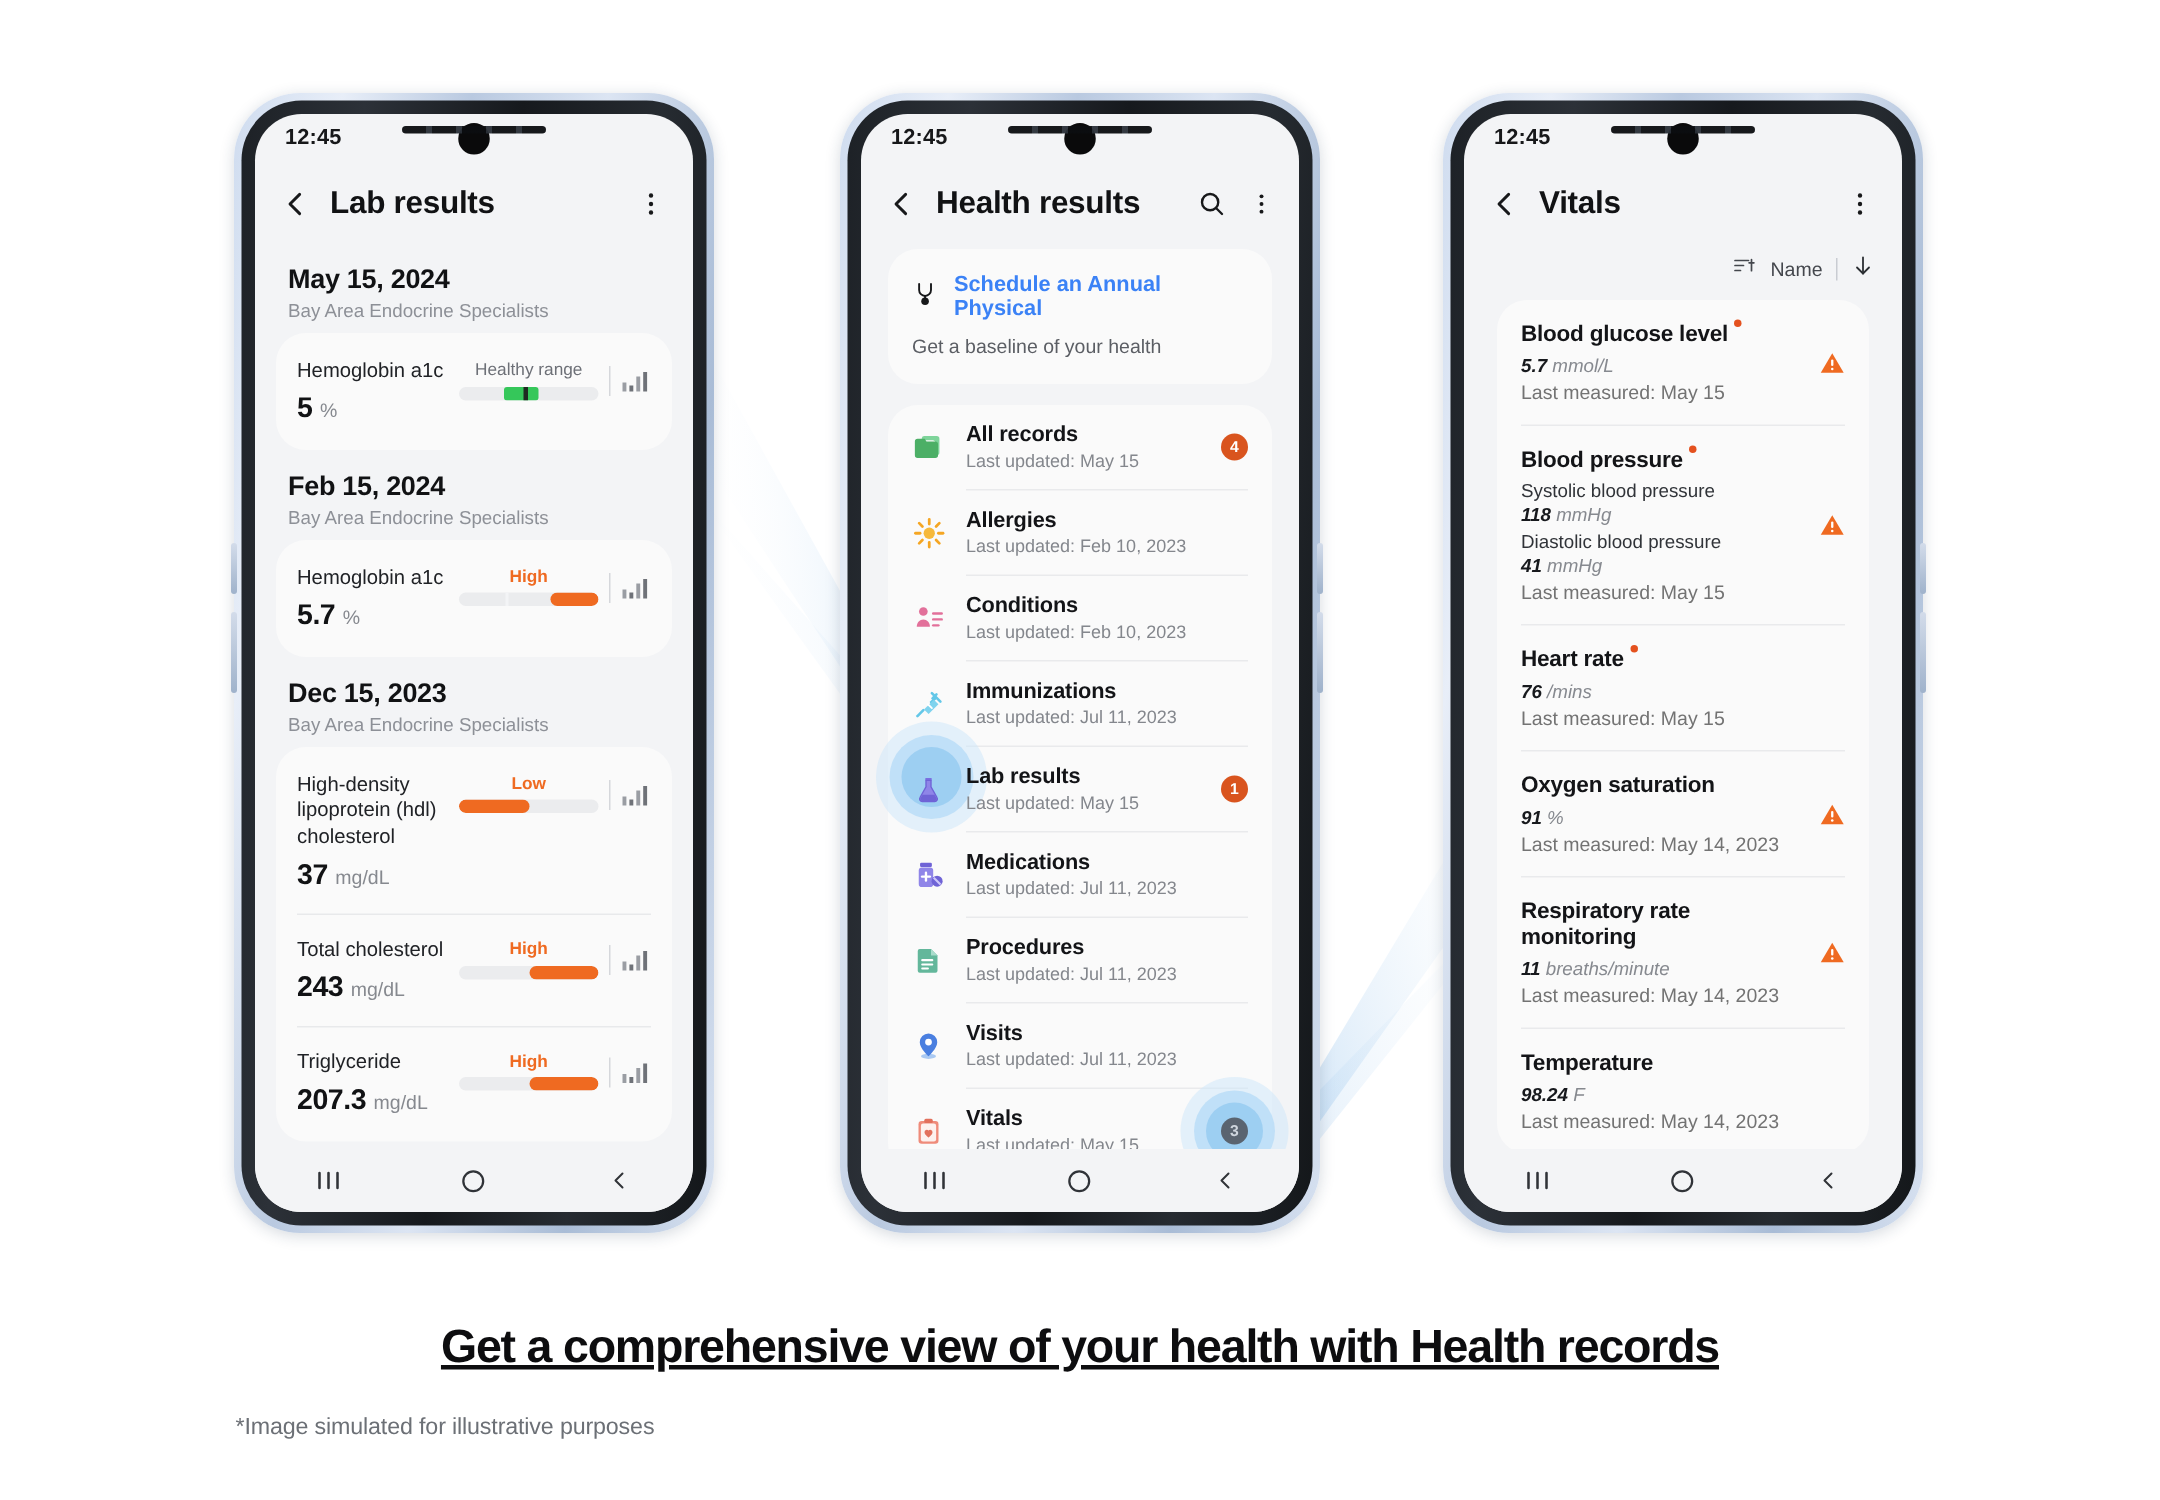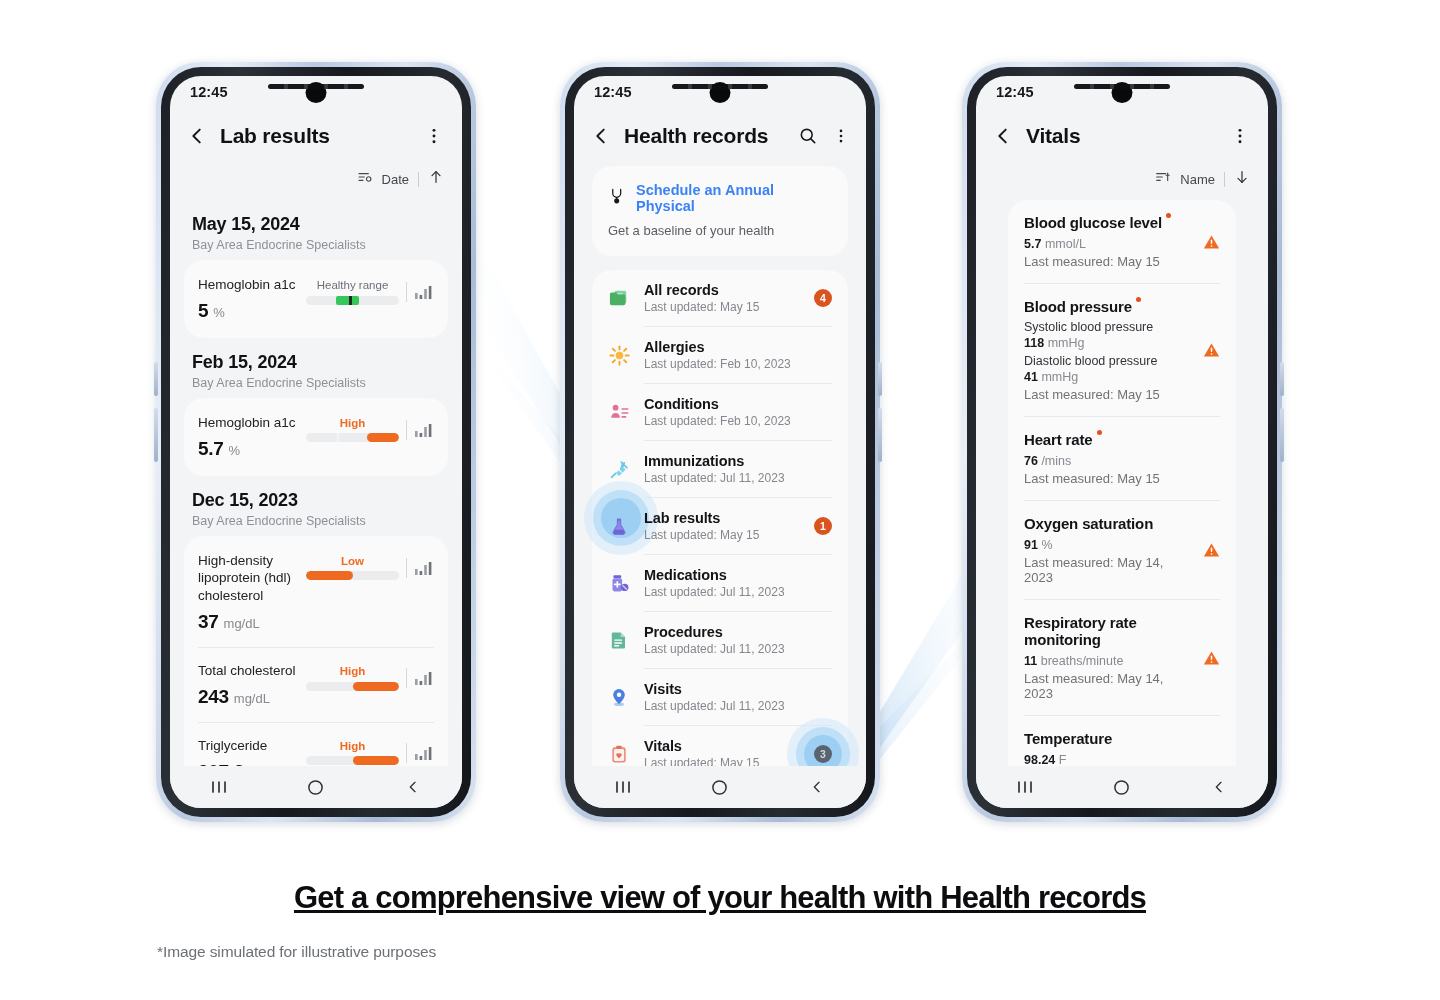--- a/index.html
+++ b/index.html
@@ -100,21 +100,21 @@
     font-size:10.5px;font-weight:700;display:flex;align-items:center;justify-content:center;flex:0 0 auto;}
   .badge.dim{background:#5a6470;color:#cfd6de;}
   .lidiv{height:1px;background:#e9eaec;margin-left:52px;margin-right:16px;}
 
   
   .vcard{background:#fafafa;border-radius:20px;margin:0 4px;}
   .vrow{display:flex;align-items:flex-start;padding:14px 16px;gap:10px;}
   .vrow .vleft{flex:1;min-width:0;}
   .vrow .vtitle{font-size:15px;font-weight:700;color:#131417;letter-spacing:-.15px;display:inline-block;position:relative;}
   .vrow .vtitle .dot{position:absolute;right:-9px;top:-1px;width:5px;height:5px;border-radius:50%;background:#e4511e;}
-  .vrow .vline{margin-top:5px;font-size:12.5px;color:#303338;}
+  .vrow .vline{margin-top:5px;font-size:12.5px;color:#303338;font-style:italic;}
   .vrow .vnum{font-size:12.5px;font-weight:700;color:#17191d;}
   .vrow .vunit{font-size:12.5px;color:#86898f;}
   .vrow .vsub{font-size:13px;color:#737373;margin-top:3px;}
   .vrow .vlab{font-size:12.5px;color:#303338;margin-top:4px;}
   .warn{width:17px;height:16px;flex:0 0 auto;align-self:center;}
   .vdiv{height:1px;background:#e9eaec;margin:0 16px;}
 
   
   .navbar{position:absolute;left:0;right:0;bottom:0;height:42px;display:flex;align-items:center;
     justify-content:space-around;background:#f3f4f6;}
@@ -183,38 +183,20 @@
         <div class="title">Lab results</div>
         <div class="act">
           <svg width="20" height="20" viewBox="0 0 24 24" fill="#17181a">
               <circle cx="12" cy="5.2" r="1.75"></circle>
               <circle cx="12" cy="12" r="1.75"></circle>
               <circle cx="12" cy="18.8" r="1.75"></circle>
             </svg>
         </div>
       </div>
 
-      <div class="sortrow">
-        <span>
-          <svg width="16" height="16" viewBox="0 0 24 24" fill="none" stroke="#44474d" stroke-width="1.7" stroke-linecap="round">
-              <line x1="3" y1="7" x2="17" y2="7"></line>
-              <line x1="3" y1="12" x2="11" y2="12"></line>
-              <line x1="3" y1="17" x2="9" y2="17"></line>
-              <circle cx="17.5" cy="15" r="3.3"></circle>
-            </svg>
-        </span>
-        <span class="sortlabel">Date</span>
-        <span class="divider"></span>
-        <span>
-          <svg width="16" height="18" viewBox="0 0 24 24" fill="none" stroke="#2b2e33" stroke-width="1.8" stroke-linecap="round" stroke-linejoin="round">
-              <line x1="12" y1="20" x2="12" y2="4"></line>
-              <polyline points="6 10 12 4 18 10"></polyline>
-            </svg>
-        </span>
-      </div>
 
       <div class="scroll">
 
         <div class="grouphdr">
           <div class="gdate">May 15, 2024</div>
           <div class="gorg">Bay Area Endocrine Specialists</div>
         </div>
         <div class="card">
           <div class="labrow">
             <div class="left">
@@ -401,21 +383,21 @@
         <div class="time">12:45</div>
         <div class="punchhole"></div>
       </div>
 
       <div class="appbar">
         <div class="back">
           <svg width="22" height="22" viewBox="0 0 24 24" fill="none" stroke="#17181a" stroke-width="2.1" stroke-linecap="round" stroke-linejoin="round">
               <polyline points="15 5 8 12 15 19"></polyline>
             </svg>
         </div>
-        <div class="title">Health records</div>
+        <div class="title">Health results</div>
         <div class="act">
           <svg width="20" height="20" viewBox="0 0 24 24" fill="none" stroke="#17181a" stroke-width="1.9" stroke-linecap="round">
               <circle cx="10.5" cy="10.5" r="6.5"></circle>
               <line x1="15.4" y1="15.4" x2="20" y2="20"></line>
             </svg>
         </div>
         <div class="act" style="width:18px;">
           <svg width="20" height="20" viewBox="0 0 24 24" fill="#17181a">
               <circle cx="12" cy="5.2" r="1.75"></circle>
               <circle cx="12" cy="12" r="1.75"></circle>
@@ -679,21 +661,21 @@
         <span class="sortlabel">Name</span>
         <span class="divider"></span>
         <span>
           <svg width="16" height="18" viewBox="0 0 24 24" fill="none" stroke="#2b2e33" stroke-width="1.8" stroke-linecap="round" stroke-linejoin="round">
               <line x1="12" y1="4" x2="12" y2="20"></line>
               <polyline points="6 14 12 20 18 14"></polyline>
             </svg>
         </span>
       </div>
 
-      <div style="padding:0 28px;">
+      <div style="padding:0 18px;">
         <div class="vcard">
 
           <div class="vrow">
             <div class="vleft">
               <div class="vtitle">
                 <span>Blood glucose level</span><span class="dot"></span>
               </div>
               <div class="vline">
                 <span class="vnum">5.7</span>
                 <span class="vunit">mmol/L</span>

